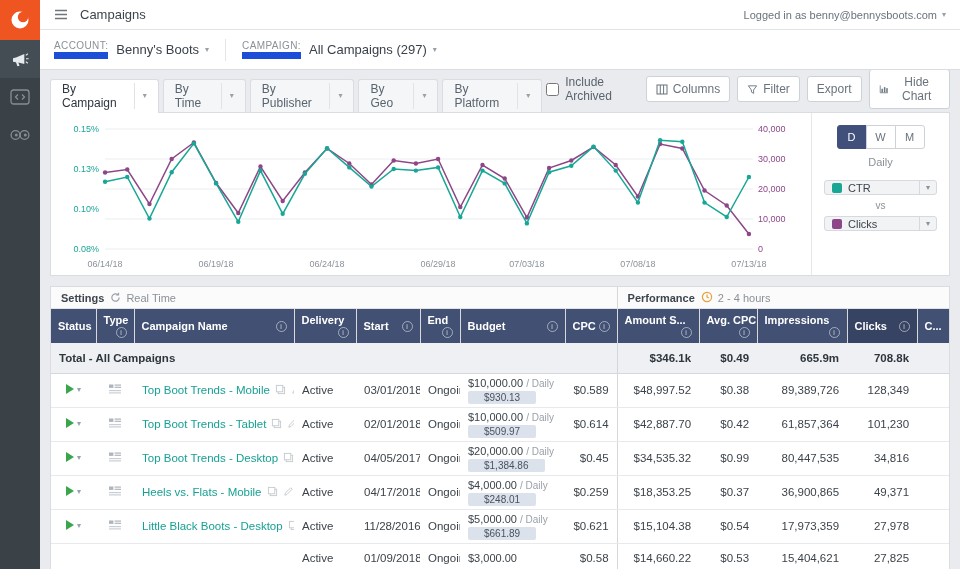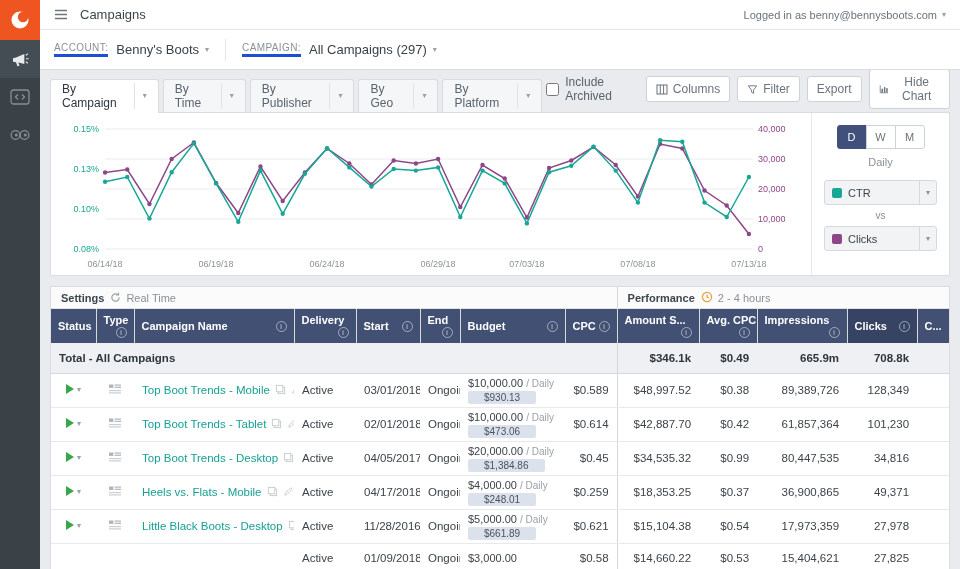--- a/index.html
+++ b/index.html
@@ -14,21 +14,21 @@
 
   
   .topbar { position:absolute; left:40px; top:0; right:0; height:30px; background:#fff; border-bottom:1px solid #e1e4e7; display:flex; align-items:center; padding:0 14px; z-index:9; }
   .topbar h1 { font-size:13px; font-weight:400; color:#3d454d; margin-left:12px; }
   .user { margin-left:auto; font-size:11px; color:#6a737d; display:flex; align-items:center; gap:5px; cursor:pointer; }
   .caret { font-size:8px; color:#98a0a8; }
 
   
   .toolbar { position:absolute; left:40px; top:30px; right:0; height:40px; background:#fff; border-bottom:1px solid #d9dce0; display:flex; align-items:center; padding:0 14px; z-index:9; }
   .select-group { display:flex; align-items:center; gap:8px; cursor:pointer; }
-  .sel-label { font-size:10px; letter-spacing:.4px; color:#8a9197; border-bottom:3px solid #1d4ed8; padding-bottom:1px; }
+  .sel-label { font-size:10px; letter-spacing:.4px; color:#8a9197; border-bottom:7px solid #1d4ed8; padding-bottom:1px; }
   .sel-value { font-size:13px; color:#39414a; display:flex; align-items:center; gap:6px; }
   .vr { width:1px; height:22px; background:#e3e6e9; margin:0 16px; }
   .toolbar-right { margin-left:auto; display:flex; align-items:center; gap:10px; }
   .daterange { display:flex; align-items:center; gap:6px; font-size:12px; color:#3c434a; cursor:pointer; margin-right:8px; }
   .btn { font-family:inherit; font-size:12px; color:#6a737d; background:#fff; border:1px solid #cdd2d8; border-radius:3px; padding:6px 12px; cursor:pointer; display:flex; align-items:center; gap:5px; }
   .btn.primary { background:#41507b; border-color:#41507b; color:#fff; }
   .btn.sm { padding:5px 9px; }
 
   
   .content { position:absolute; left:40px; top:70px; right:0; bottom:0; padding:10px 10px 0; overflow:hidden; }
@@ -48,21 +48,21 @@
   .chart-panel { background:#fff; border:1px solid #d9dce0; height:164px; display:flex; position:relative; z-index:2; }
   .chart-area { flex:1; padding:4px 0 0 4px; }
   .chart-area svg { display:block; width:100%; height:156px; }
   .chart-side { width:138px; border-left:1px solid #e5e7ea; padding:12px 12px 0; display:flex; flex-direction:column; align-items:center; }
   .granularity { display:flex; }
   .gbtn { width:30px; height:24px; border:1px solid #cdd2d8; background:#fff; color:#6a737d; font-size:11px; font-family:inherit; cursor:pointer; margin-left:-1px; }
   .gbtn:first-child { margin-left:0; border-radius:3px 0 0 3px; }
   .gbtn:last-child { border-radius:0 3px 3px 0; }
   .gbtn.active { background:#41507b; border-color:#41507b; color:#fff; }
   .gran-label { font-size:11px; color:#8a9197; margin:7px 0 12px; }
-  .metric-select { width:100%; height:25px; background:#f2f3f5; border:1px solid #d6d9dd; border-radius:3px; display:flex; align-items:center; padding:0 0 0 7px; font-size:11px; color:#3c434a; cursor:pointer; }
+  .metric-select { width:100%; height:15px; background:#f2f3f5; border:1px solid #d6d9dd; border-radius:3px; display:flex; align-items:center; padding:0 0 0 7px; font-size:11px; color:#3c434a; cursor:pointer; }
   .metric-select .swatch { width:10px; height:10px; border-radius:2px; margin-right:6px; }
   .metric-select .ms-caret { margin-left:auto; font-size:8px; color:#8a9197; border-left:1px solid #d6d9dd; align-self:stretch; display:flex; align-items:center; padding:0 6px; }
   .vs { font-size:10px; color:#8a9197; margin:5px 0; }
 
   
   .table-panel { background:#fff; border:1px solid #d9dce0; margin-top:10px; }
   .table-title { padding:6px 12px 5px; border-bottom:1px solid #e4e6e9; font-size:12px; color:#6a737d; }
   .table-title b { color:#323941; }
   .table-title .suffix { color:#323941; }
   .table-wrap { overflow:hidden; }
@@ -423,21 +423,21 @@
                     <rect x="3.5" y="3.5" width="7" height="7" fill="#fff" stroke="#c3c9cf"></rect>
                     <rect x="1.5" y="1.5" width="7" height="7" fill="#fff" stroke="#c3c9cf"></rect>
                   </svg><svg class="name-ic" width="11" height="11" viewBox="0 0 12 12">
                     <path d="M2 10l.6-2.3L8.4 1.9 10 3.5 4.2 9.4Z" fill="none" stroke="#c3c9cf"></path>
                   </svg></td>
                 <td class=" col-delivery">Active</td>
                 <td class="al-r col-start">02/01/2018</td>
                 <td class="al-r col-end">Ongoing</td>
                 <td class=" col-budget">
                   <div class="budget-top"><span>$10,000.00 </span><span class="period">/ Daily</span></div>
-                  <div><span class="pill">$473.06</span></div>
+                  <div><span class="pill">$509.97</span></div>
                 </td>
                 <td class="al-r col-cpc">$0.614</td>
                 <td class="al-r col-amount_spent">$42,887.70</td>
                 <td class="al-r col-avg_cpc">$0.42</td>
                 <td class="al-r col-impressions">61,857,364</td>
                 <td class="al-r col-clicks">101,230</td>
                 <td class=" col-extra"></td>
               </tr>
               <tr class="data-row">
                 <td class="al-c col-status"><span class="status-wrap">

